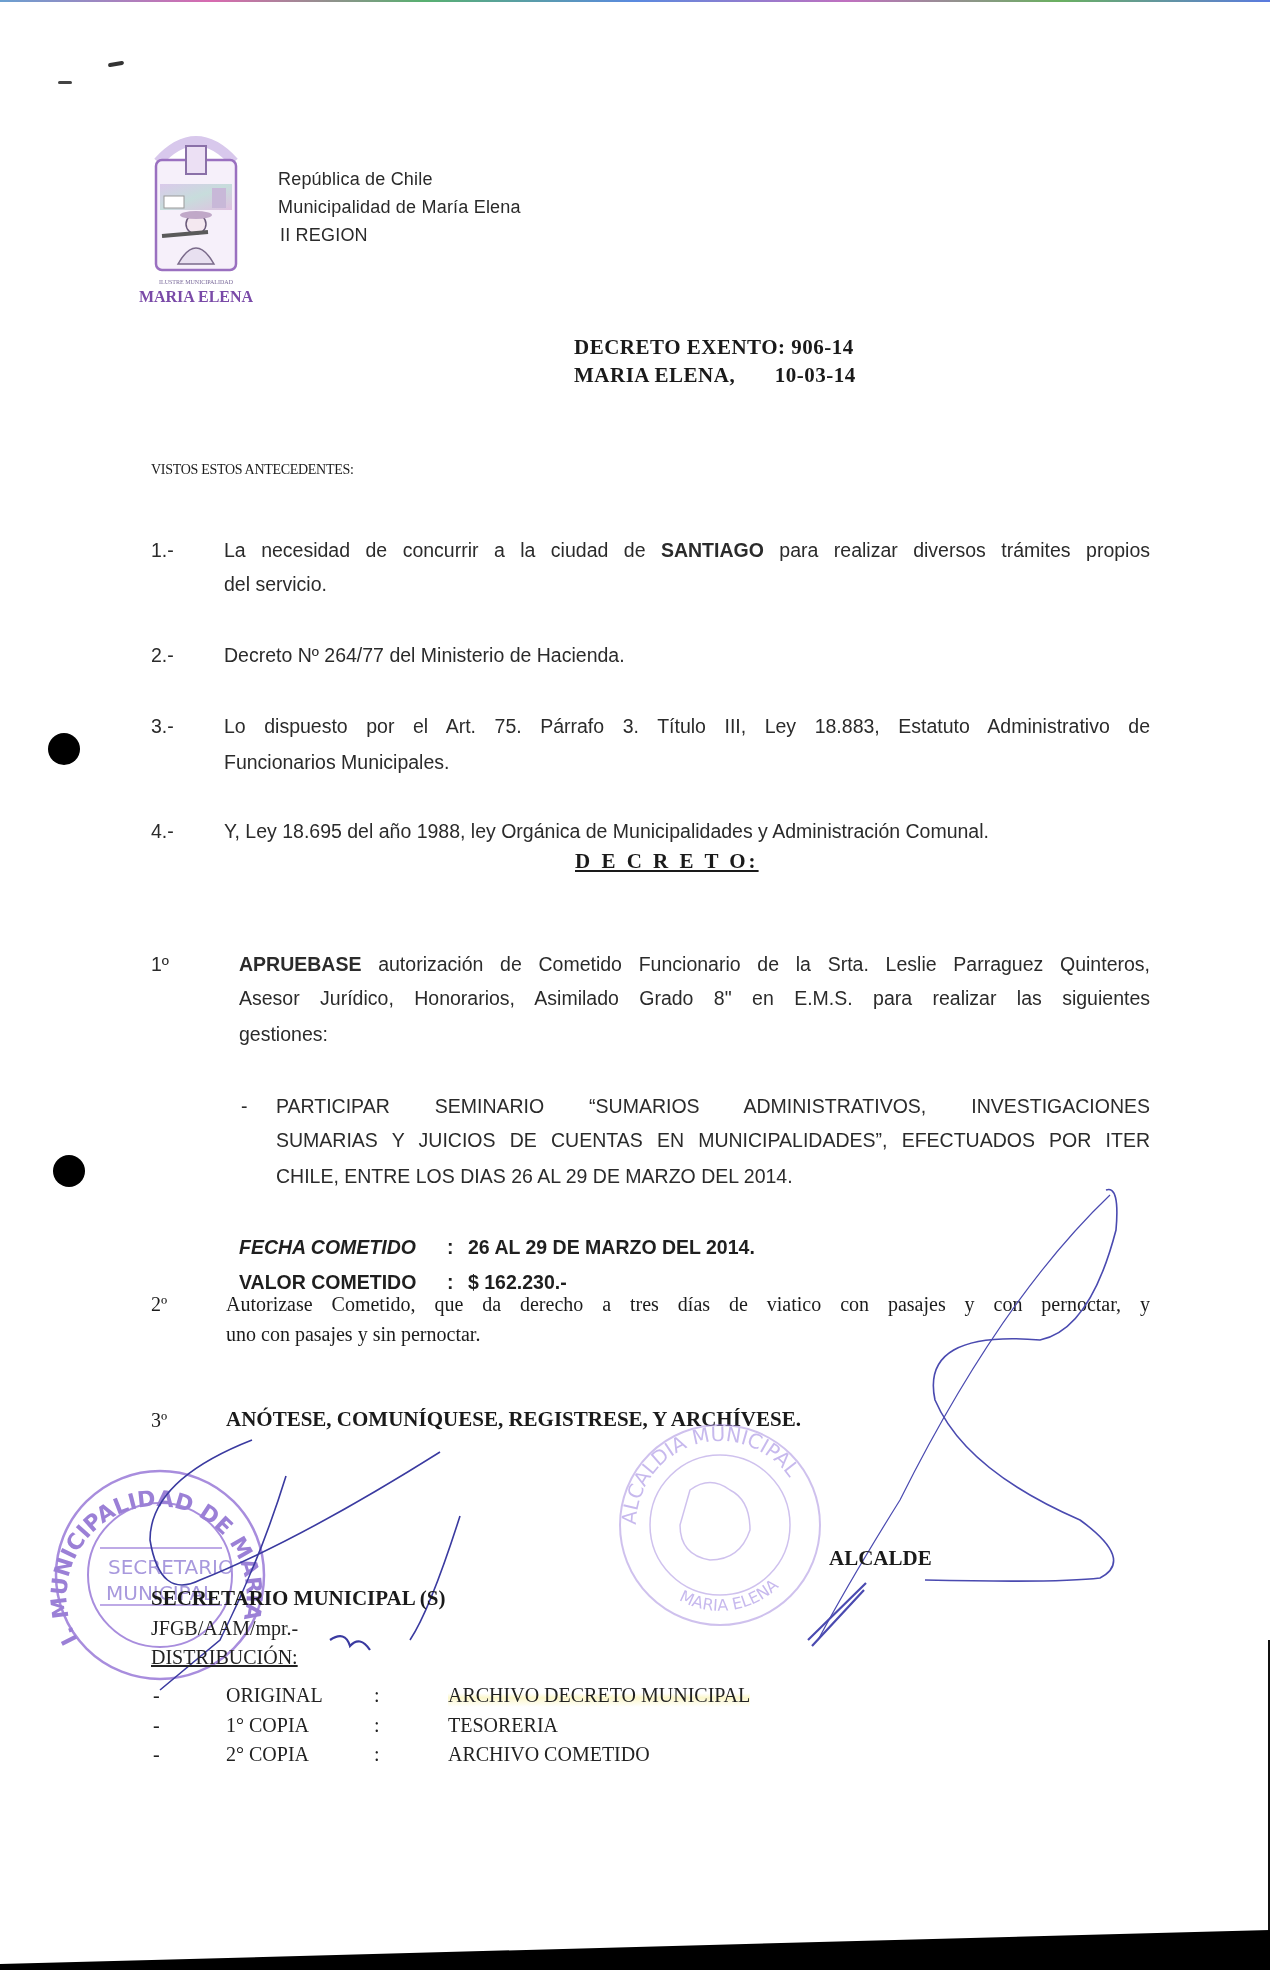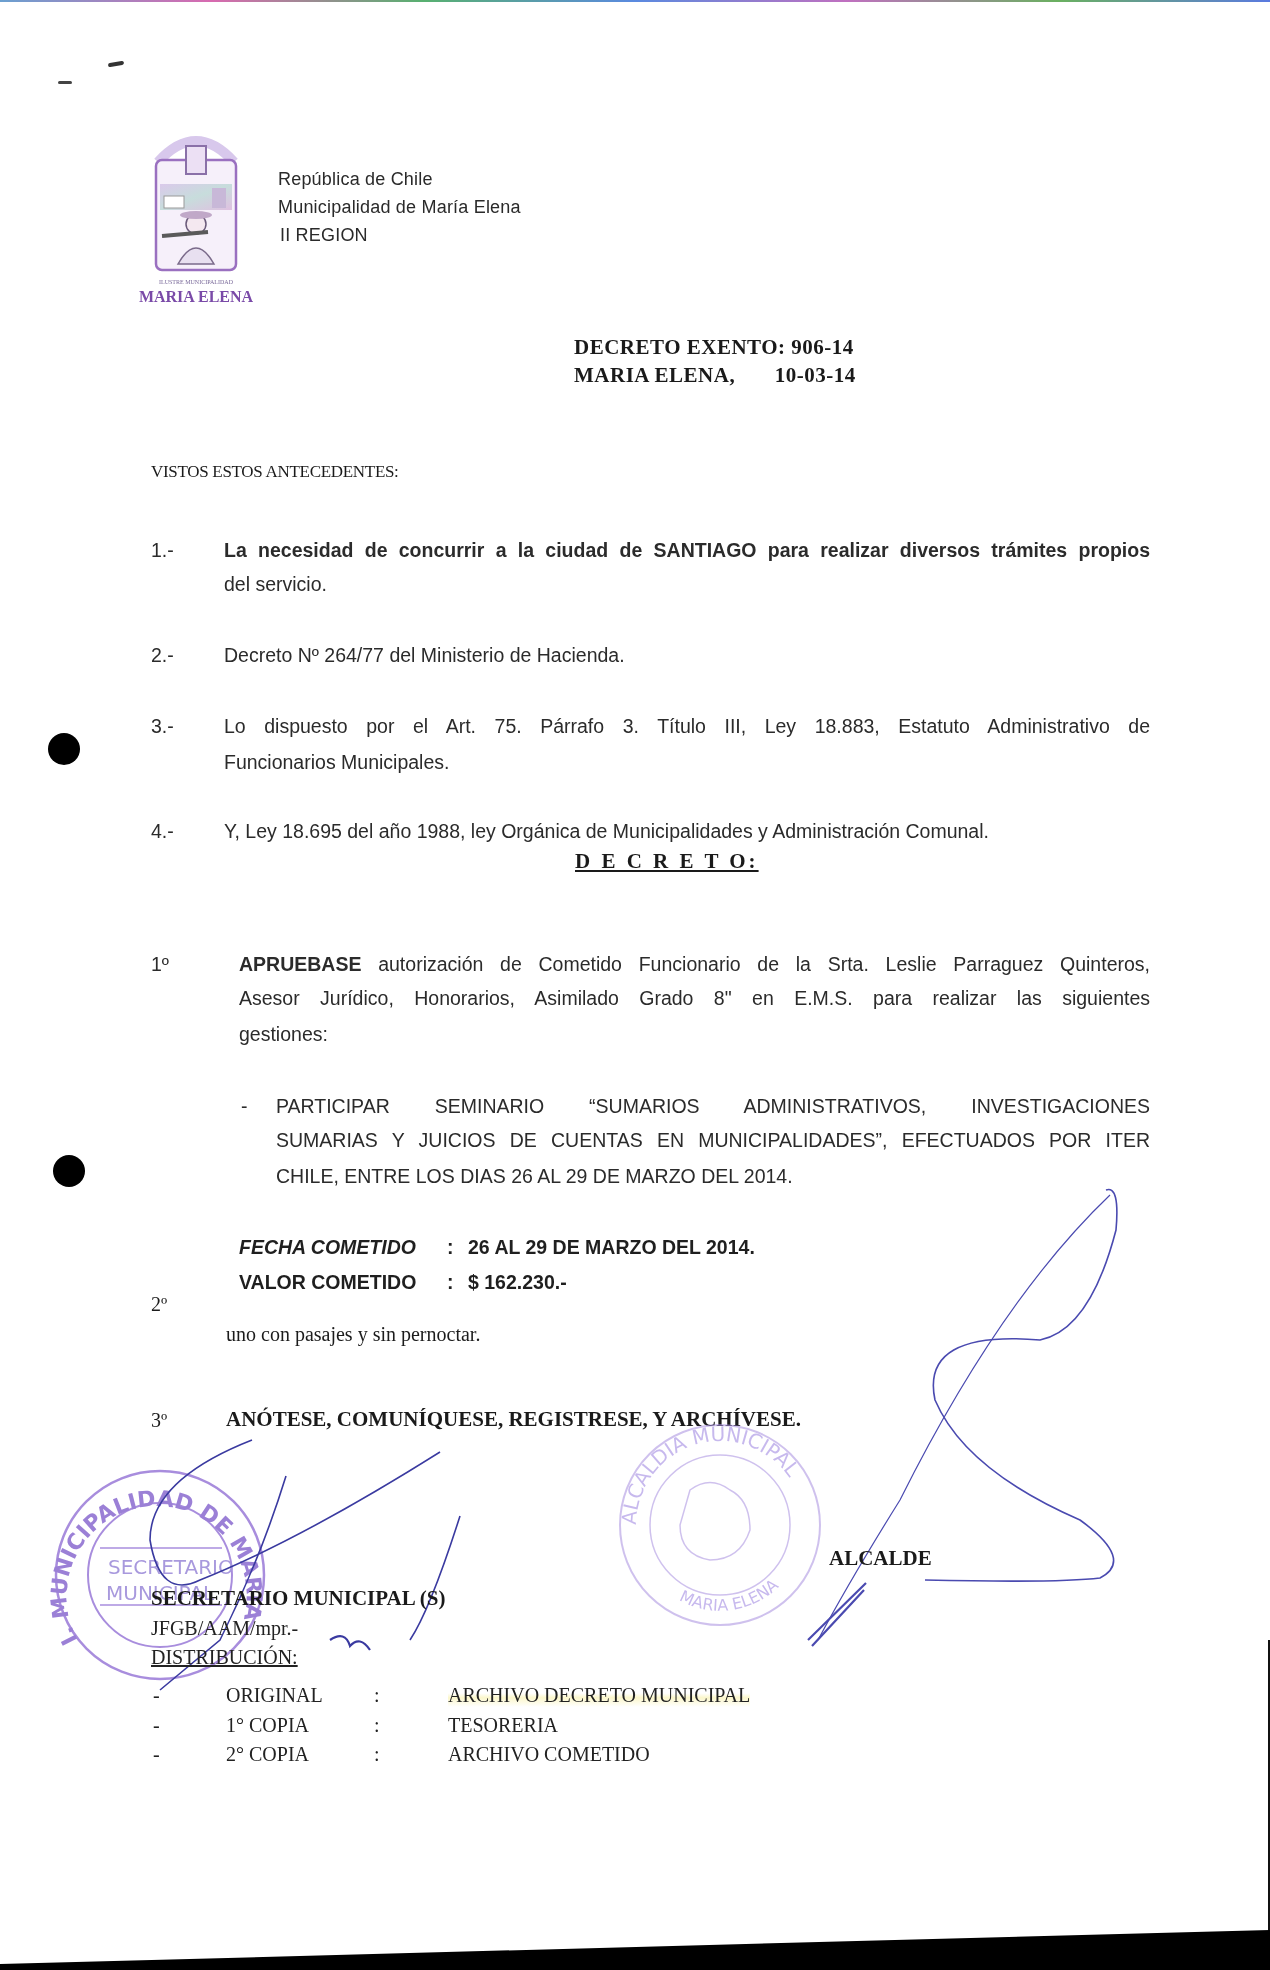--- a/index.html
+++ b/index.html
@@ -3,21 +3,21 @@
 <meta charset="utf-8">
 <style>
   html, body { margin: 0; padding: 0; }
   body { width: 1270px; height: 1970px; position: relative; background: #ffffff; overflow: hidden; }
   .page { position: absolute; left: 0; top: 0; width: 1270px; height: 1970px; background: #fff; }
   .abs { position: absolute; white-space: nowrap; }
   .cal { font-family: "Liberation Sans", sans-serif; color: #222; margin-top: 32px; }
   .serif { font-family: "Liberation Serif", serif; color: #1a1a1a; }
   .hdr { font-size: 18px; color: #2a2a2a; letter-spacing: 0.2px; }
   .decnum { font-size: 21px; font-weight: bold; letter-spacing: 0.5px; }
-  .vistos { font-size: 17px; letter-spacing: -0.3px; }
+  .vistos { font-size: 14px; letter-spacing: -0.3px; }
   .body { font-size: 19.5px; color: #2b2b2b; transform-origin: left top; }
   .just { display: block; text-align: justify; text-align-last: justify; white-space: normal; }
   .item-num { font-size: 19.5px; color: #2b2b2b; }
   .decreto-title { font-size: 21px; font-weight: bold; letter-spacing: 3px; text-decoration: underline; }
   .fields { font-size: 19.5px; font-weight: bold; color: #1f1f1f; }
   .roman { font-size: 20px; color: #1c1c1c; }
   .sign { font-size: 21px; font-weight: bold; }
   .dist { font-size: 20px; color: #222; }
   .highlight { background: linear-gradient(to bottom, rgba(255,255,255,0) 40%, rgba(248,240,160,0.55) 60%, rgba(255,255,255,0) 100%); }
   .dot { position: absolute; width: 32px; height: 32px; border-radius: 50%; background: #000; }
@@ -71,21 +71,21 @@
   <div class="abs serif decnum" style="left:574px;top:363px;">
     <span>MARIA ELENA,</span>
     <span style="display:inline-block;width:28px;"></span>
     <span>10-03-14</span>
   </div>
 
   <div class="abs serif vistos" style="left:151px;top:462px;">VISTOS ESTOS ANTECEDENTES:</div>
 
   <div class="abs cal item-num" style="left:151px;top:507px;">1.-</div>
   <div class="abs cal body" style="left:224px;top:507px;width:926px;">
-    <span class="just" style="text-align-last:justify;font-weight:bold;">
+    <span class="just" style="text-align-last:justify;">
       <span>La necesidad de concurrir a la ciudad de </span><b>SANTIAGO</b><span> para realizar diversos trámites propios</span>
     </span>
   </div>
   <div class="abs cal body" style="left:224px;top:541px;">del servicio.</div>
 
   <div class="abs cal item-num" style="left:151px;top:612px;">2.-</div>
   <div class="abs cal body" style="left:224px;top:612px;">Decreto Nº 264/77 del Ministerio de Hacienda.</div>
 
   <div class="abs cal item-num" style="left:151px;top:683px;">3.-</div>
   <div class="abs cal body" style="left:224px;top:683px;width:926px;">
@@ -118,20 +118,23 @@
 
   <div class="abs cal fields" style="left:239px;top:1204px;font-style:italic;">FECHA COMETIDO</div>
   <div class="abs cal fields" style="left:447px;top:1204px;">:</div>
   <div class="abs cal fields" style="left:468px;top:1204px;">26 AL 29 DE MARZO DEL 2014.</div>
 
   <div class="abs cal fields" style="left:239px;top:1239px;">VALOR COMETIDO</div>
   <div class="abs cal fields" style="left:447px;top:1239px;">:</div>
   <div class="abs cal fields" style="left:468px;top:1239px;">$ 162.230.-</div>
 
   <div class="abs serif roman" style="left:151px;top:1293px;">2º</div>
+  <div class="abs serif roman" style="left:226px;top:1293px;width:924px;">
+    <span class="just">Autorizase Cometido, que da derecho a tres días de viatico con pasajes y con pernoctar, y</span>
+  </div>
   <div class="abs serif roman" style="left:226px;top:1323px;">uno con pasajes y sin pernoctar.</div>
 
   <div class="abs serif roman" style="left:151px;top:1409px;">3º</div>
   <div class="abs serif sign" style="left:226px;top:1407px;">ANÓTESE, COMUNÍQUESE, REGISTRESE, Y ARCHÍVESE.</div>
 
   <svg class="svglayer" viewBox="0 0 1270 1970">
 
     <g opacity="0.85">
       <circle cx="160" cy="1575" r="104" fill="none" stroke="#9a7ad8" stroke-width="2.5"></circle>
       <circle cx="160" cy="1575" r="72" fill="none" stroke="#9a7ad8" stroke-width="2"></circle>

